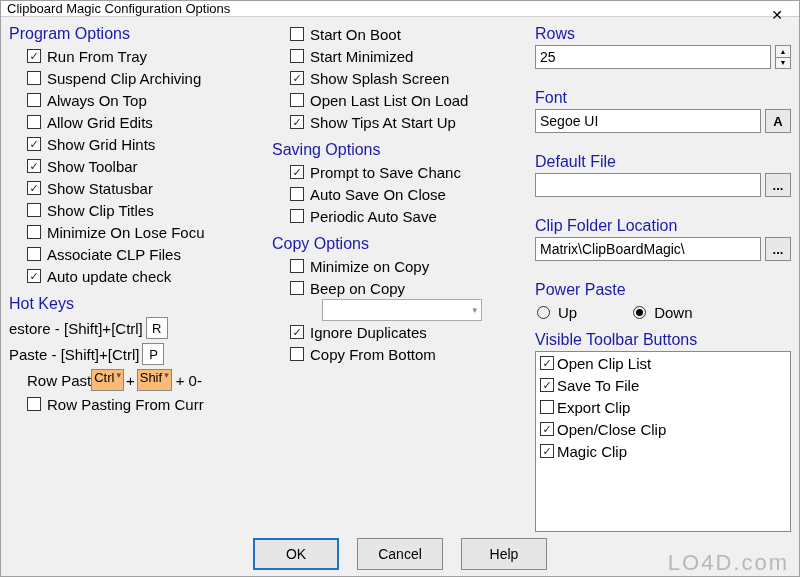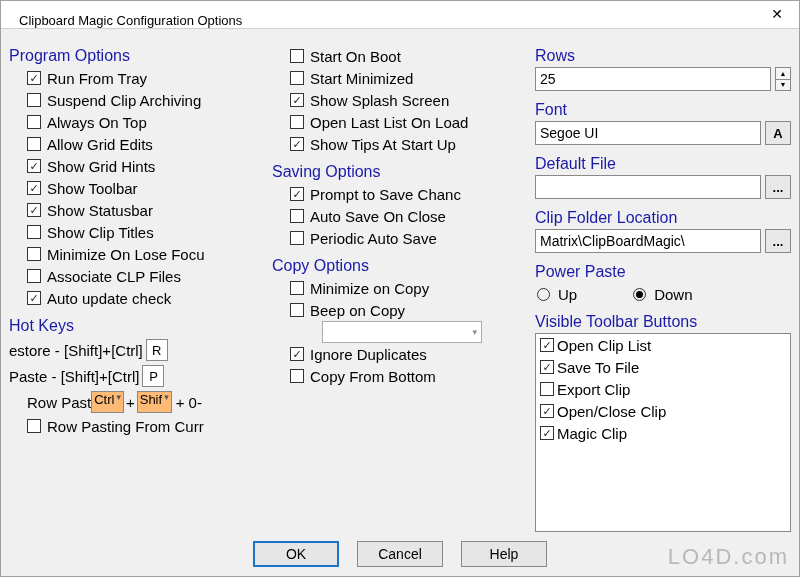--- a/index.html
+++ b/index.html
@@ -17,41 +17,41 @@
   border: 1px solid #a0a0a0;
   width: 800px;
   height: 577px;
   background: #f0f0f0;
   display: flex;
   flex-direction: column;
 }
 .titlebar {
   background: #fff;
   display: flex;
-  align-items: flex-end;
-  height: 28px;
+  align-items: flex-start;
+  height: 16px;
   border-bottom: 1px solid #d0d0d0;
   font-size: 13px;
-  padding-left: 18px;
+  padding-left: 6px;
 }
 .titlebar .title { flex: 1; }
 .titlebar .close {
   width: 44px;
   height: 28px;
   display: flex;
   align-items: center;
   justify-content: center;
   cursor: default;
   font-family: Arial, sans-serif;
   font-size: 14px;
 }
 .content {
   flex: 1;
   display: flex;
-  padding: 16px 8px 0 8px;
+  padding: 6px 8px 0 8px;
   gap: 12px;
 }
 .col {
   flex: 1;
   display: flex;
   flex-direction: column;
   overflow: hidden;
 }
 .col3{ flex:1.02; }
 .group-title {
@@ -91,47 +91,47 @@
 .keybox {
   border: 1px solid #888; background:#fff; width:22px; height:22px;
   display:inline-flex; align-items:center; justify-content:center; margin-left:3px; font-size:13px;
 }
 .combo {
   border: 1px solid #888; background:#fdba74; height:22px; padding:0 2px;
   display:inline-flex; align-items:flex-start; font-size:13px;
 }
 .combo .caret { font-size:9px; margin-left:2px; color:#555;}
 .section-gap { margin-top: 8px; }
-.input-row { display:flex; align-items:center; gap:4px; margin-bottom:2px; }
+.input-row { display:flex; align-items:center; gap:4px; margin-bottom:12px; }
 .text-input {
   border: 1px solid #888; background:#fff; height:24px; padding:0 4px; flex:1;
   display:flex; align-items:center; font-size:14px; overflow:hidden; white-space:nowrap;
 }
 .spinbtns { display:flex; flex-direction:column; border:1px solid #888; height:24px; width:16px; background:#f4f4f4;}
 .spinbtns div{flex:1; display:flex;align-items:center;justify-content:center;font-size:7px;border-bottom:1px solid #888;}
 .spinbtns div:last-child{border-bottom:none;}
 .small-btn {
   border: 1px solid #888; background:#e8e8e8; width:26px; height:24px;
   display:flex;align-items:center;justify-content:center; font-weight:bold; font-size:13px;
 }
 .listbox {
   border:1px solid #888; background:#fff; flex:1; overflow:hidden;
 }
 .listitem { display:flex; align-items:center; gap:3px; padding:1px 4px; height:22px;}
 .footer {
   height: 44px; display:flex; align-items:center; justify-content:center; gap:18px;
   position:relative;
 }
 .btn {
-  border:1px solid #888; background:#e6e6e6; width:86px; height:26px;
+  border:1px solid #888; background:#e6e6e6; width:86px; height:32px;
   display:flex; align-items:center; justify-content:center; font-size:14px;
 }
 .btn.primary { border:2px solid #1a73c8; background:#e6e6e6;}
 .watermark {
-  position:absolute; right:10px; bottom:6px; color:#b8b8b8; font-size:22px;
+  position:absolute; right:10px; bottom:0; color:#b8b8b8; font-size:22px;
   font-weight:300; letter-spacing:2px; pointer-events:none;
 }
 .radio-row{ display:flex; align-items:center; gap:8px; padding-left:2px; height:22px;}
 .hidden-combo {
   border:1px solid #aaa; background:#fff; height:22px; margin-left:50px; width:160px;
   display:flex;align-items:center;justify-content:flex-end;padding-right:4px;
 }
 .hidden-combo .caret{font-size:9px;color:#888;}
 </style>
 </head>

